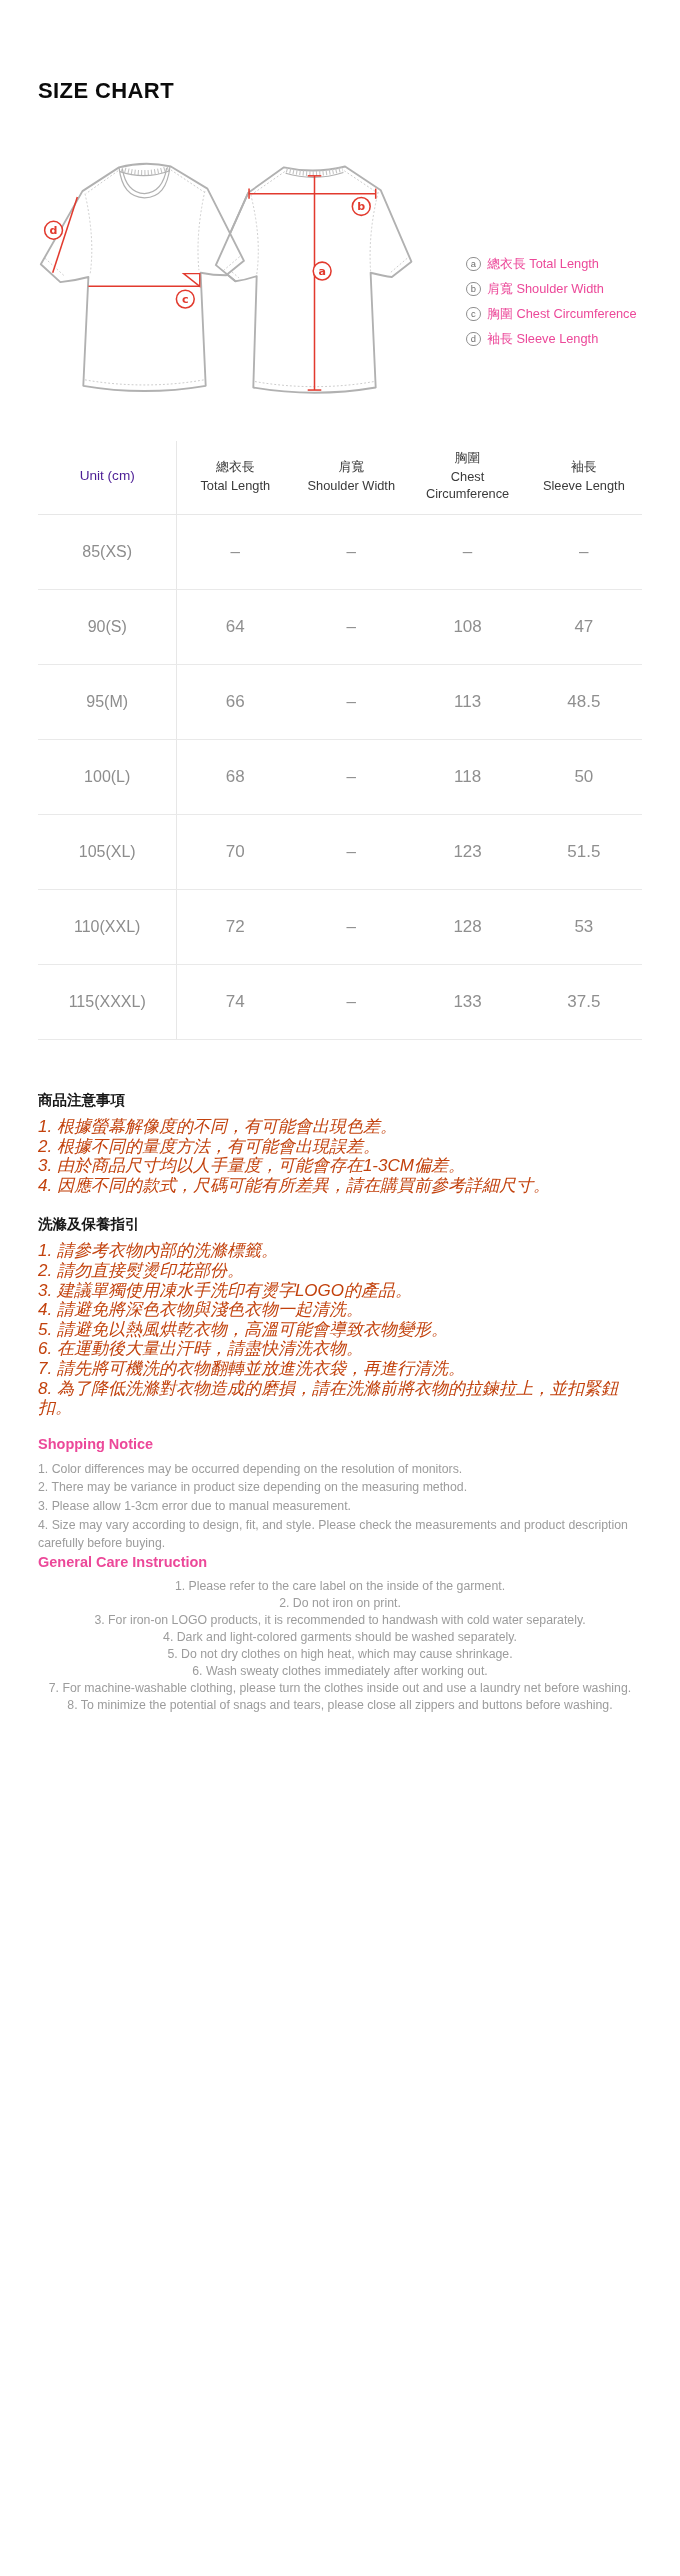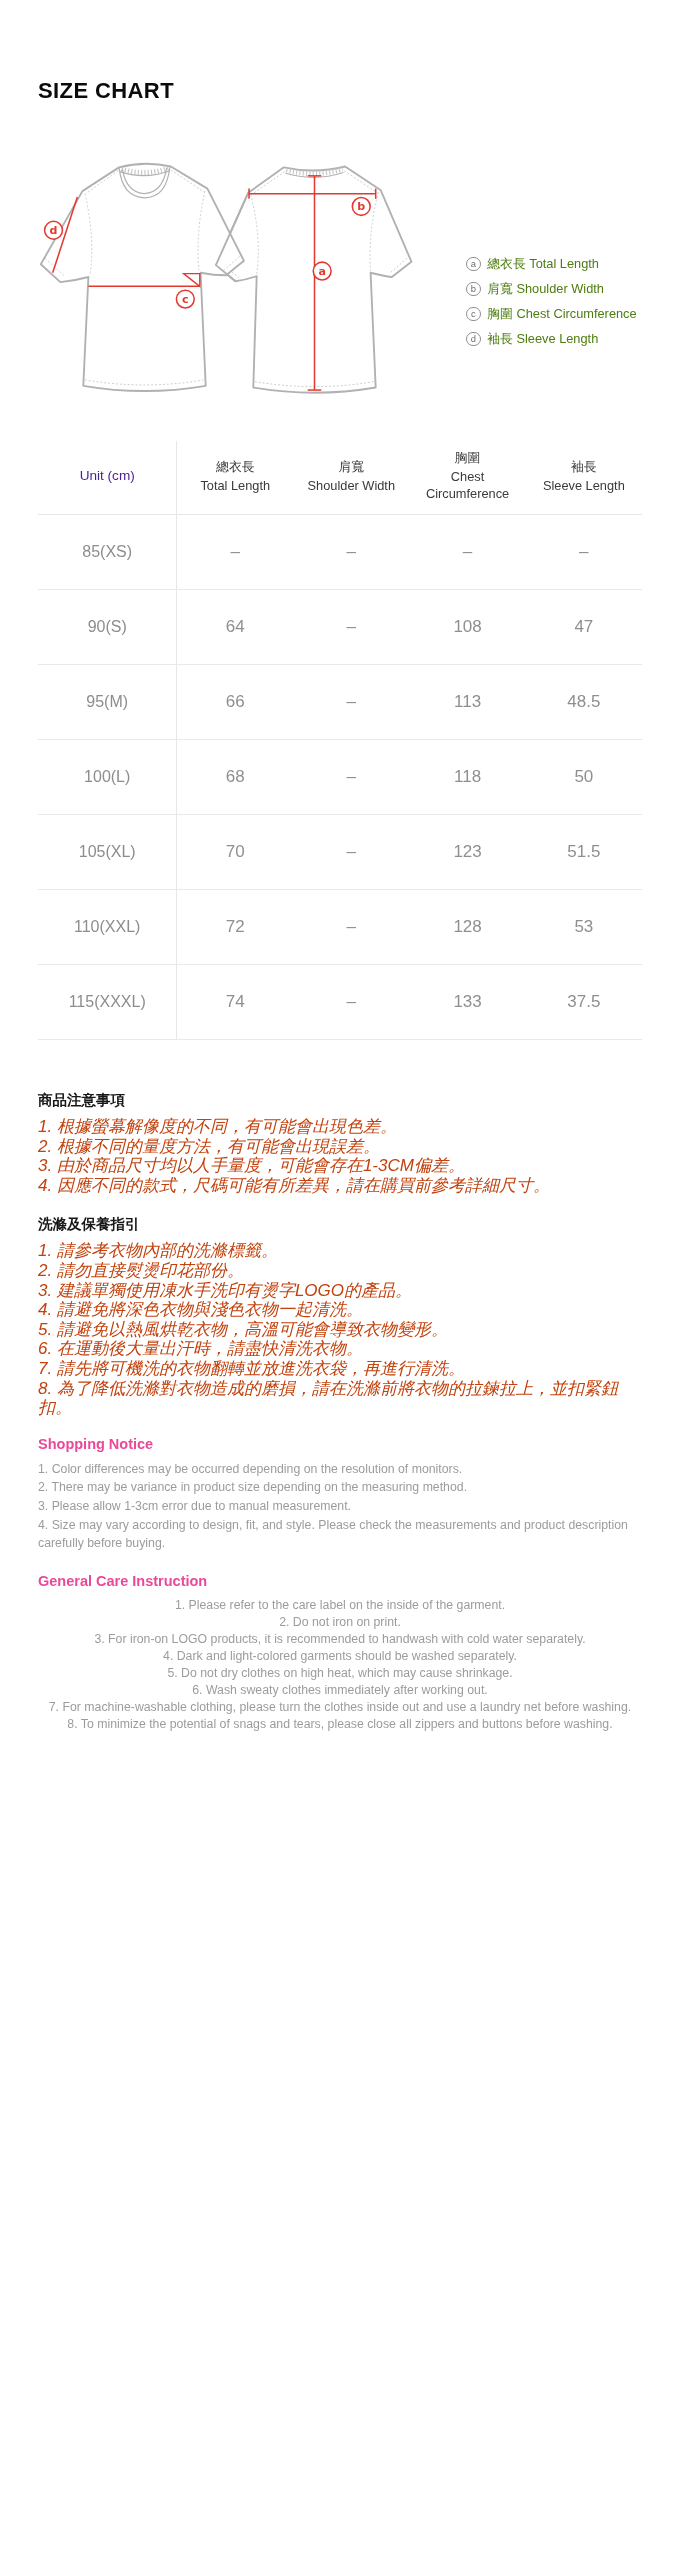--- a/index.html
+++ b/index.html
@@ -17,21 +17,21 @@
   }
   
   .diagram-wrap { margin:41px 0 0 34px; display:flex; align-items:flex-start; }
   .legend { list-style:none; margin:107px 0 0 24px; }
   .legend li { display:flex; align-items:center; height:25px; white-space:nowrap; }
   .legend .lc {
     width:14.5px; height:14.5px; border:1.2px solid #8f8f8f; border-radius:50%;
     color:#6e6e6e; font-size:9.4px; line-height:12.3px; text-align:center;
     margin-right:6.8px; flex:0 0 auto;
   }
-  .legend .lt { font-size:12.8px; color:#4d7c0f; }
+  .legend .lt { font-size:12.8px; color:#ec4899; }
   
   .size-table {
     width:604px; margin:15.3px 38px 0 38px;
     border-collapse:collapse; table-layout:fixed;
   }
   .size-table th, .size-table td { font-weight:400; text-align:center; }
   .size-table .c1 { width:23%; border-right:0.9px solid #e7e7e7; }
   .size-table thead th { padding:8.5px 0 12px 0; border-bottom:0.9px solid #e7e7e7; vertical-align:middle; }
   .size-table thead .zh { font-size:12.8px; color:#3a3a3a; line-height:18.7px; }
   .size-table thead .en { font-size:12.8px; color:#3a3a3a; line-height:17px; }
@@ -44,21 +44,21 @@
   
   .sections { padding:0 38px; }
   .sec { margin-top:18.7px; }
   .sec.first { margin-top:50px; }
   .sec h2.zh { font-size:14.5px; font-weight:700; color:#171717; line-height:20.4px; margin-bottom:6.8px; }
   .sec h2.en { font-size:14.5px; font-weight:700; color:#ec4899; line-height:18.7px; margin-bottom:6px; }
   .sec .item-zh { font-size:17px; color:#c2410c; line-height:19.6px;font-style:italic; }
   .sec .item-en { font-size:12.3px; color:#9c9c9c; line-height:18.7px; max-width:608px; }
   .sec.care .item-en { line-height:17px;text-align:center; }
   .sec.shopping { margin-top:17px; }
-  .sec.care { margin-top:19px; }
+  .sec.care { margin-top:0; }
   
   .outline { fill:#ffffff; stroke:#b1b1b1; stroke-width:2.2; stroke-linejoin:round; }
   .thin    { fill:none; stroke:#b1b1b1; stroke-width:1.4; }
   .stitch  { fill:none; stroke:#c8c8c8; stroke-width:1.1; stroke-dasharray:2.2,2.4; }
   .rib     { fill:none; stroke:#c4c4c4; stroke-width:6; stroke-dasharray:1.3,2.6; }
   .red     { fill:none; stroke:#e23a2e; stroke-width:1.8; }
   .redflag { fill:#ffffff; stroke:#e23a2e; stroke-width:1.6; }
   .mcirc   { fill:#ffffff; stroke:#e23a2e; stroke-width:1.8; }
   .mtext   { fill:#e23a2e; font-size:13px; font-weight:600; text-anchor:middle;
              font-family:"DejaVu Sans",sans-serif; }

